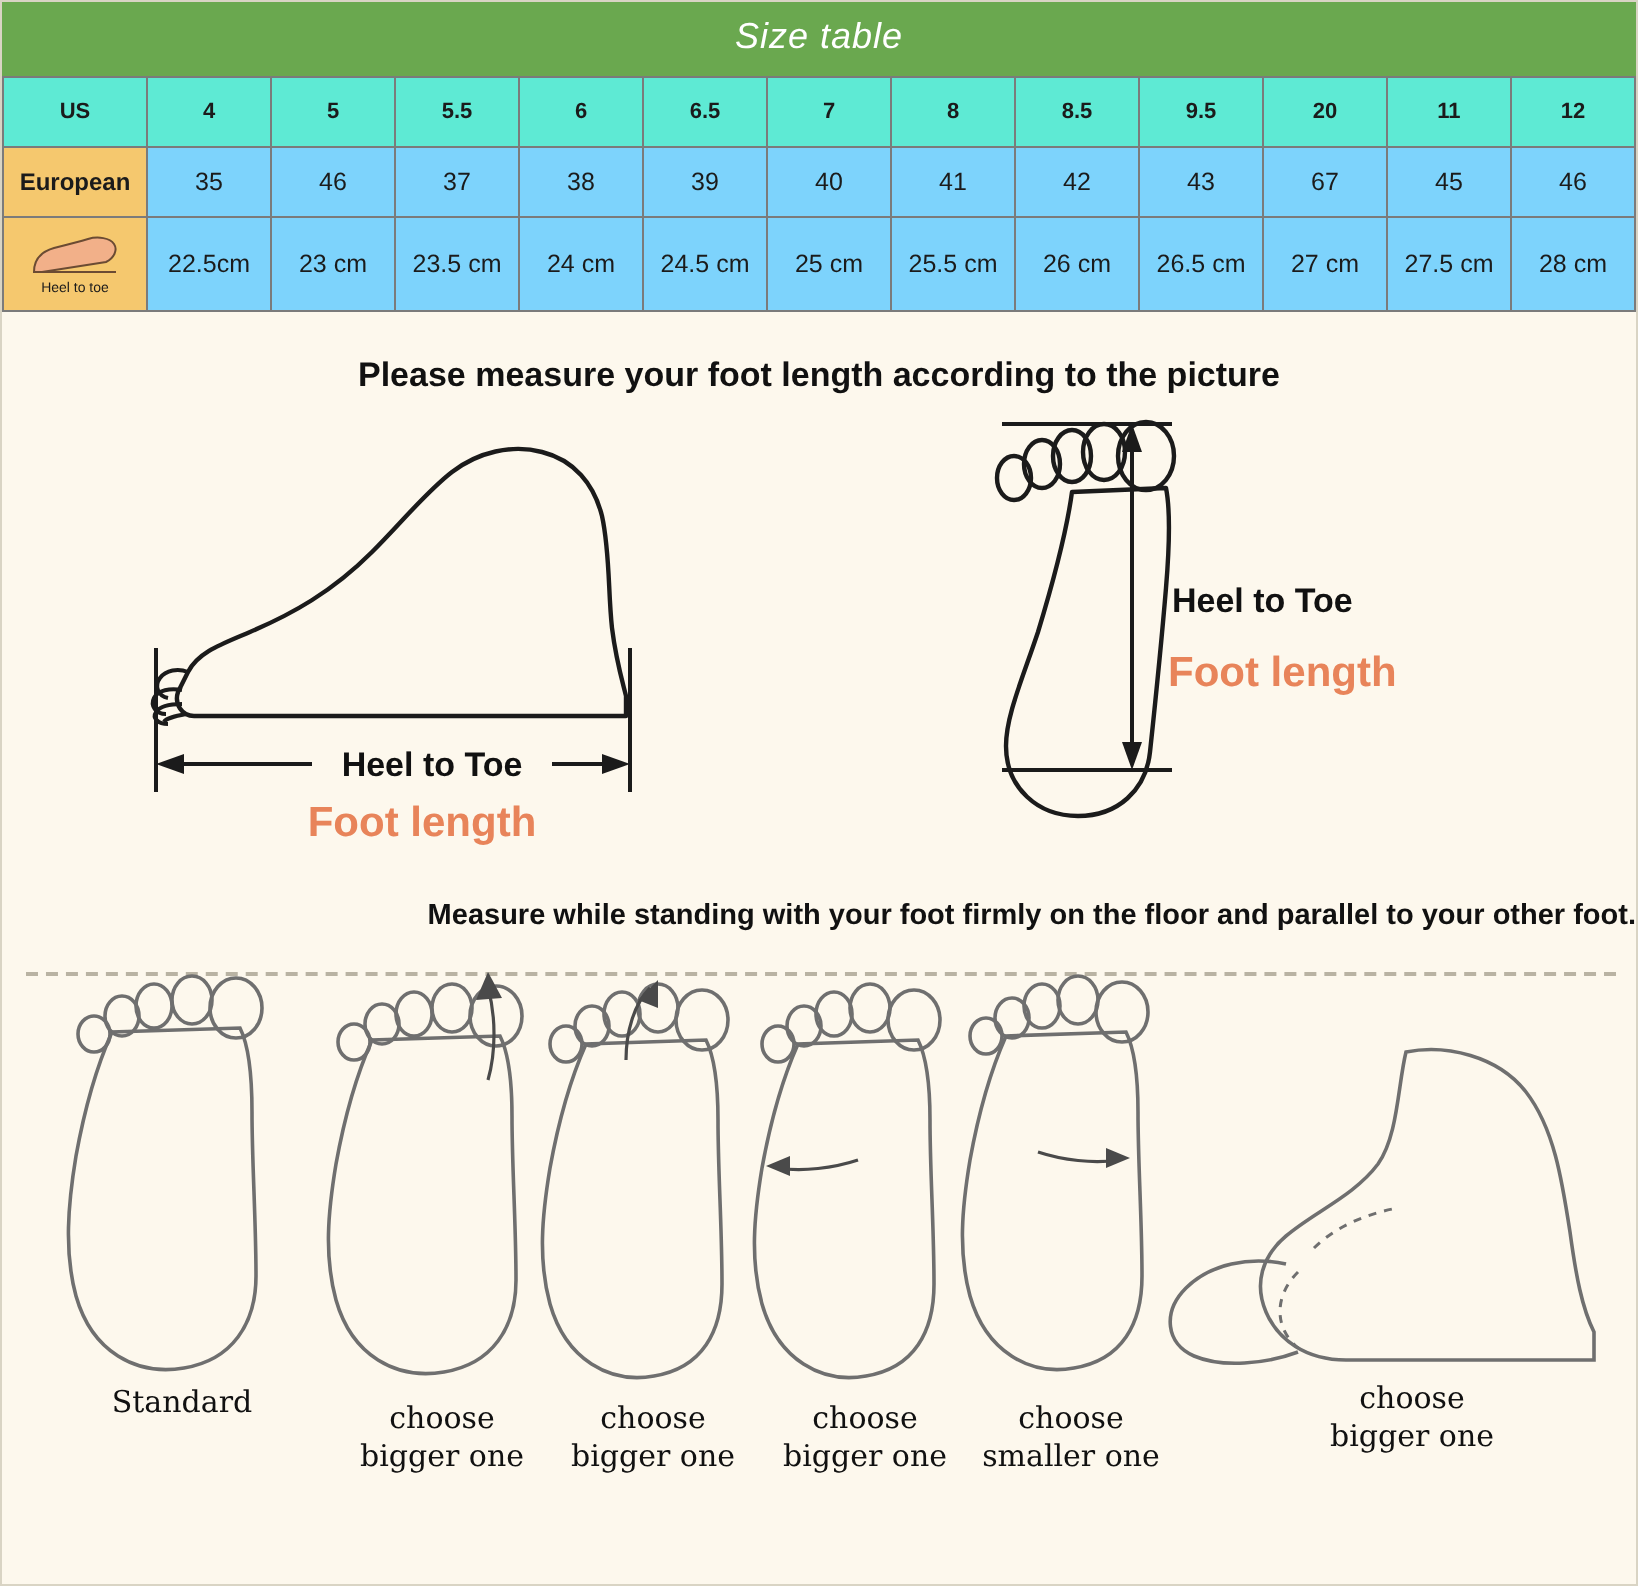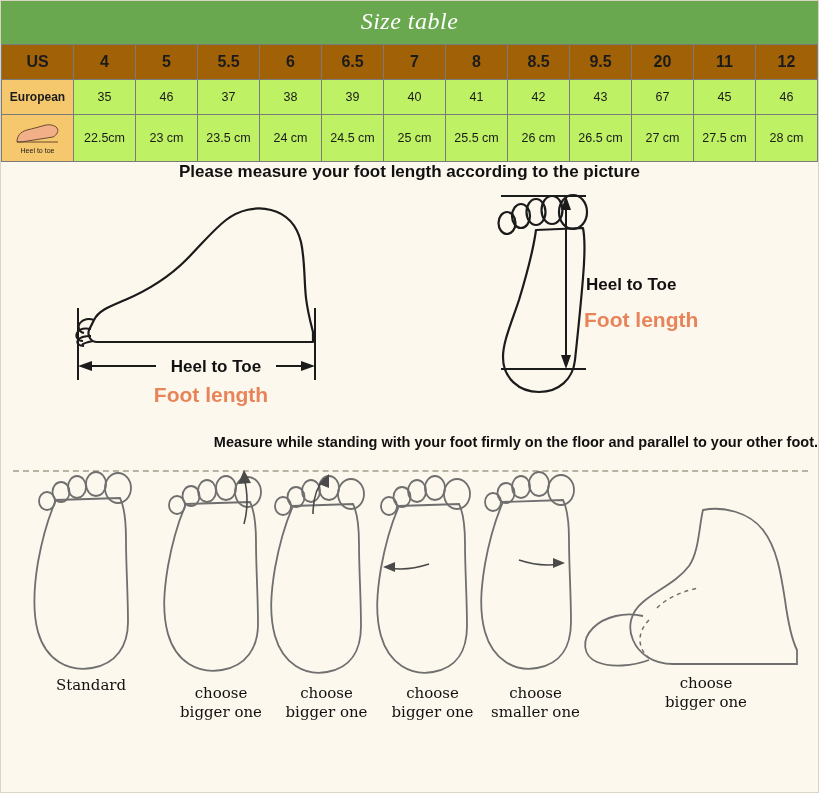--- a/index.html
+++ b/index.html
@@ -21,45 +21,45 @@
     position: relative;
     background: #fdf8ed;
     box-sizing: border-box;
     border: 1px solid #d9d4c4;
   }
 
   
   .size-title {
     background: #6aa84f;
     color: #ffffff;
-    font-family: Liberation Serif, serif;
+    font-family: Liberation Sans, sans-serif;
     font-style: italic;
-    font-size: 24px;
+    font-size: 18px;
     text-align: center;
     padding: 7px 0 9px 0;
     letter-spacing: 0.5px;
   }
   table.size-table {
     border-collapse: collapse;
     width: 817px;
     table-layout: fixed;
   }
   table.size-table td {
     border: 1px solid #7b7b7b;
     text-align: center;
     font-size: 12.5px;
     height: 34px;
     padding: 0 2px;
-    background: #bef264;
+    background: #7dd3fc;
     vertical-align: middle;
   }
   table.size-table tr.head-row td {
-    background: #a16207;
-    font-weight: bold;
-    font-size: 16px;
+    background: #5eead4;
+    font-weight: bold;
+    font-size: 11px;
   }
   table.size-table td.rowhead {
     background: #f5c86e;
     font-weight: bold;
     font-size: 12px;
   }
   table.size-table tr.eu-row td.rowhead,
   table.size-table tr.cm-row td.rowhead {
     background: #f5c86e;
   }
@@ -81,20 +81,21 @@
     font-size: 7px;
     font-weight: normal;
     margin-top: 1px;
   }
 
   
   .measure-heading {
     text-align: center;
     font-weight: bold;
     font-size: 17px;
+    margin-top: 22px;
     color: #111;
   }
   .diagram-row {
     position: relative;
     height: 250px;
   }
   .side-foot {
     position: absolute;
     left: 60px;
     top: 8px;

